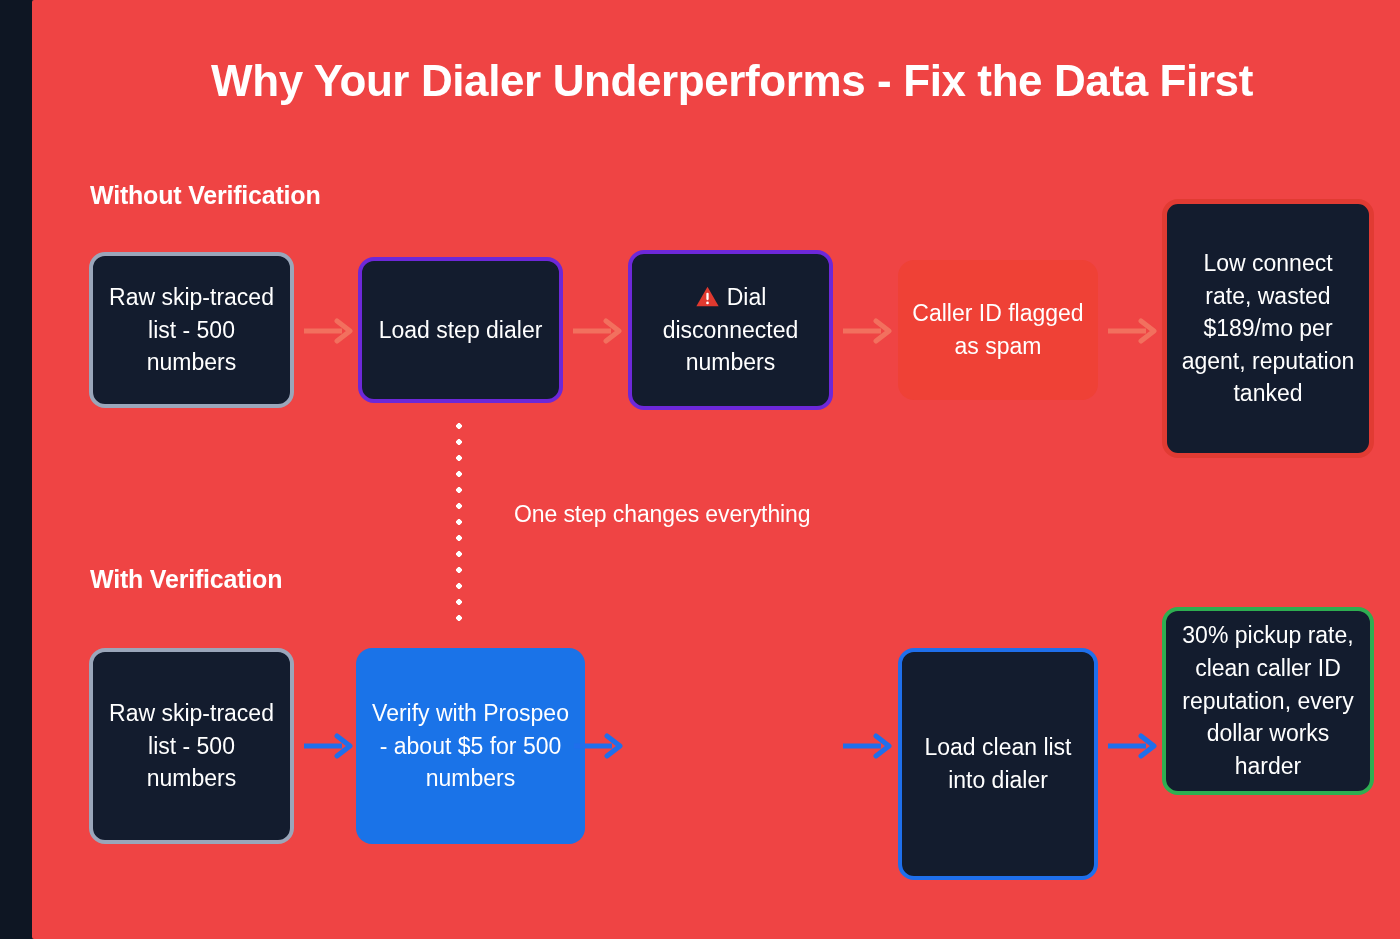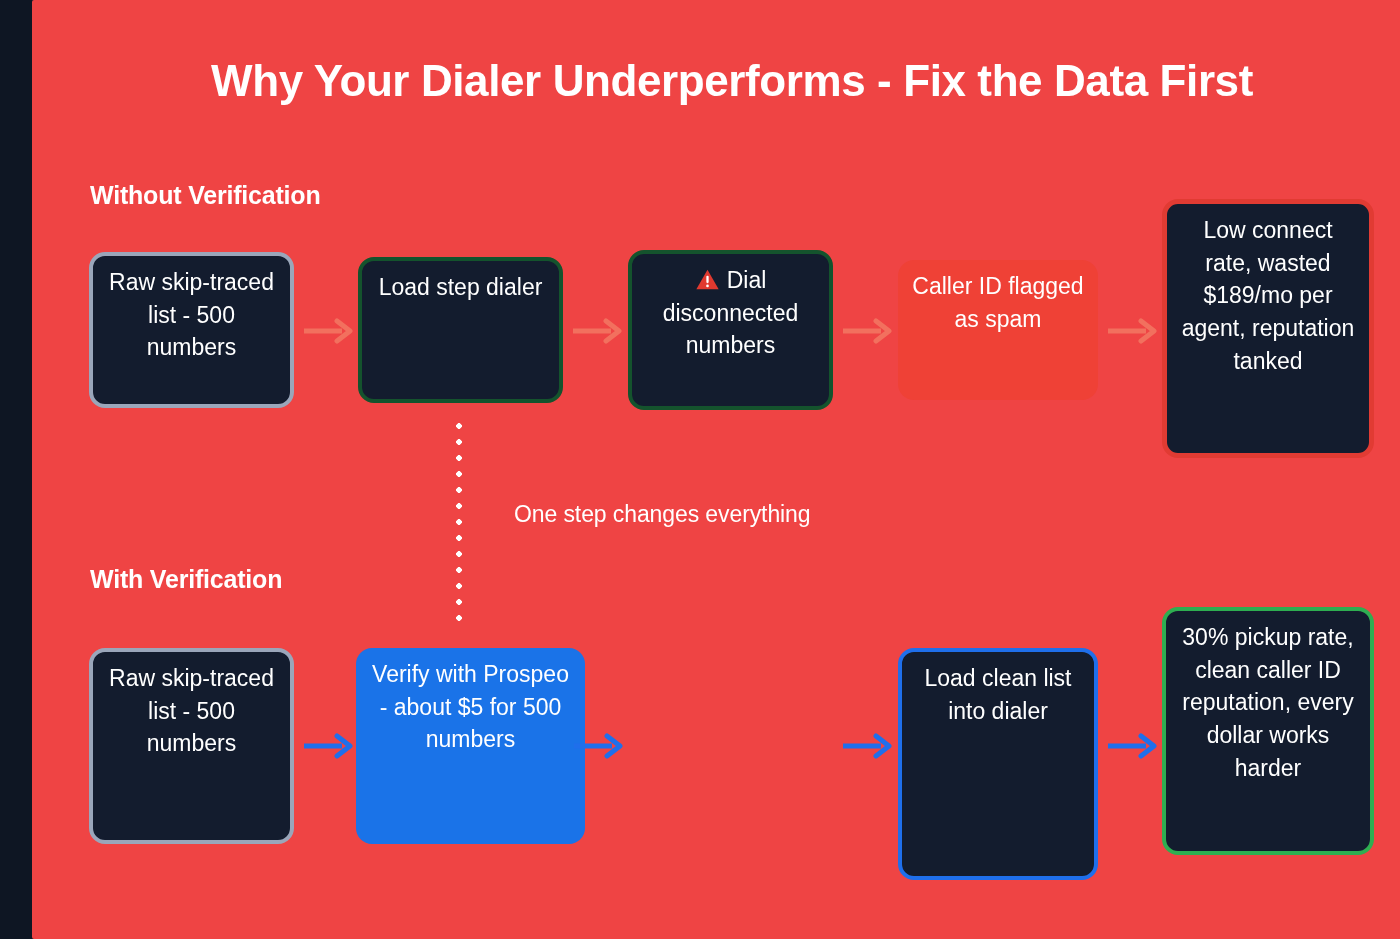--- a/index.html
+++ b/index.html
@@ -83,35 +83,36 @@
     left: 0;
     width: 1400px;
   }
   #row-top    { top: 190px; height: 275px; }
   #row-bottom { top: 595px; height: 280px; }
 
   
   .node {
     position: absolute;
     display: flex;
+    align-items: center;
     justify-content: center;
     text-align: center;
     border-radius: 16px;
     color: #ffffff;
     font-size: 23px;
     line-height: 1.42;
     padding: 10px 12px;
     background: #131c2e;
   }
 
   .node .node-text { display: block; }
 
   
   .node.outline-grey   { border: 4px solid #9aa6ba; }
-  .node.outline-salmon { border: 4px solid #14532d; }
+  .node.outline-salmon { border: 4px solid #6d28d9; }
   .node.outline-red    { border: 5px solid #e13b33; }
   .node.outline-green  { border: 4px solid #2eae51; }
   .node.outline-blue   { border: 4px solid #1f6feb; }
 
   
   .node.fill-red  { background: #ef4136; border: 0; color: #ffffff; }
   .node.fill-blue { background: #1a73e8; border: 0; color: #ffffff; }
 
   
   .warn-icon {
@@ -236,18 +237,18 @@
       <span class="node-text">Load clean list into dialer</span>
     </div>
 
     <div class="arrow" style="left:1076px; top:138px; width:52px;">
       <svg viewBox="0 0 52 26" preserveAspectRatio="none">
         <line x1="0" y1="13" x2="38" y2="13" stroke="#1f6feb" stroke-width="5"></line>
         <polyline points="33,3 46,13 33,23" fill="none" stroke="#1f6feb" stroke-width="5" stroke-linecap="round" stroke-linejoin="round"></polyline>
       </svg>
     </div>
 
-    <div class="node outline-green" id="m5" style="left:1130px; top:12px; width:212px; height:248px;">
+    <div class="node outline-green" id="m5" style="left:1130px; top:12px; width:212px; height:188px;">
       <span class="node-text">30% pickup rate, clean caller ID reputation, every dollar works harder</span>
     </div>
   </div>
 
 </div>
 
 </body></html>

